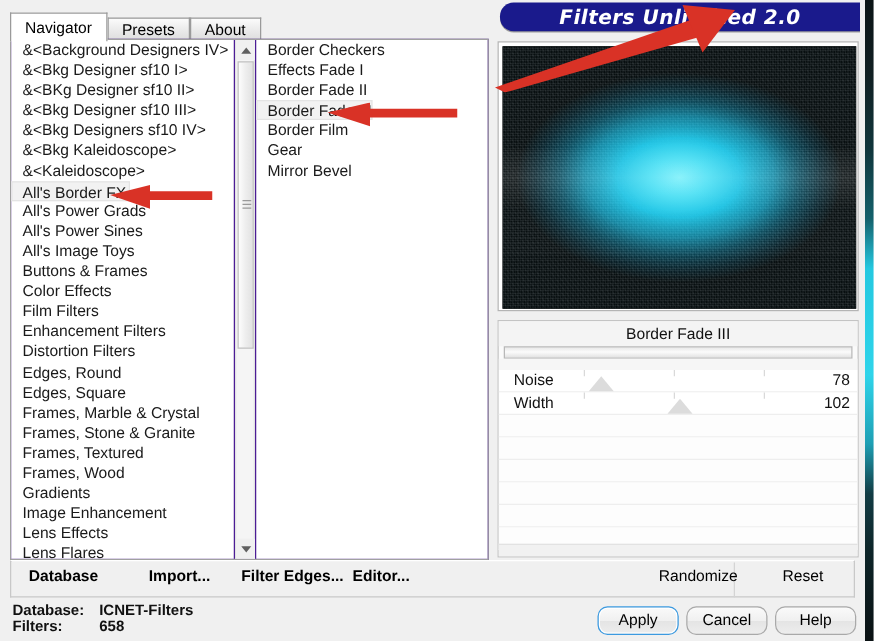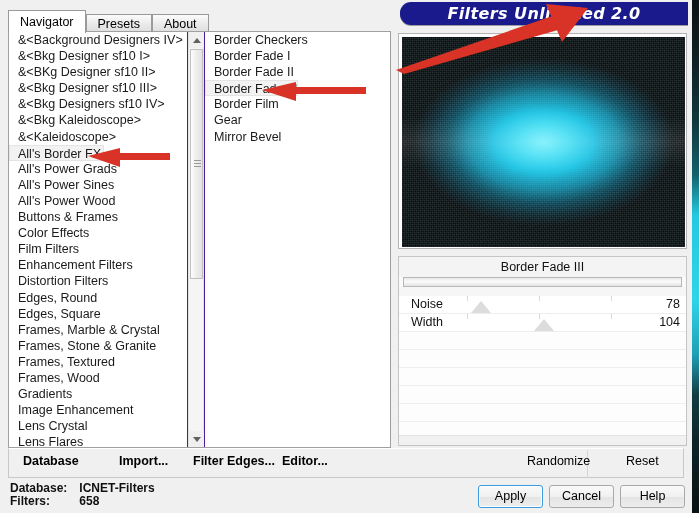--- a/index.html
+++ b/index.html
@@ -289,21 +289,21 @@
   
   .abtn {
     position: absolute; top: 485px;
     width: 65px; height: 23px;
     line-height: 21px;
     text-align: center;
     font-size: 12.5px;
     color: #000;
     background: linear-gradient(to bottom, #fafafa 0%, #f0f0f0 50%, #e4e4e4 51%, #ededed 100%);
     border: 1px solid #a9a9a9;
-    border-radius: 3px;
+    border-radius: 8px;
     box-sizing: border-box;
   }
   .abtn.focus {
     border: 1px solid #3c9ae0;
     box-shadow: inset 0 0 0 1px #ffffff;
   }
 
   
   .arrow { position: absolute; z-index: 30; }
   .arrow svg { display: block; }
@@ -325,35 +325,35 @@
       <div class="li">&amp;&lt;Background Designers IV&gt;</div>
       <div class="li">&amp;&lt;Bkg Designer sf10 I&gt;</div>
       <div class="li">&amp;&lt;BKg Designer sf10 II&gt;</div>
       <div class="li">&amp;&lt;Bkg Designer sf10 III&gt;</div>
       <div class="li">&amp;&lt;Bkg Designers sf10 IV&gt;</div>
       <div class="li">&amp;&lt;Bkg Kaleidoscope&gt;</div>
       <div class="li">&amp;&lt;Kaleidoscope&gt;</div>
       <div class="li sel">All's Border FX</div>
       <div class="li">All's Power Grads</div>
       <div class="li">All's Power Sines</div>
-      <div class="li">All's Power Wood</div>
+      <div class="li">All's Image Toys</div>
       <div class="li">Buttons &amp; Frames</div>
       <div class="li">Color Effects</div>
       <div class="li">Film Filters</div>
       <div class="li">Enhancement Filters</div>
       <div class="li">Distortion Filters</div>
       <div class="li">Edges, Round</div>
       <div class="li">Edges, Square</div>
       <div class="li">Frames, Marble &amp; Crystal</div>
       <div class="li">Frames, Stone &amp; Granite</div>
       <div class="li">Frames, Textured</div>
       <div class="li">Frames, Wood</div>
       <div class="li">Gradients</div>
       <div class="li">Image Enhancement</div>
-      <div class="li">Lens Crystal</div>
+      <div class="li">Lens Effects</div>
       <div class="li">Lens Flares</div>
     </div>
 
     <div id="listscroll">
       <div class="sb-arrow up">
           <i></i>
         </div>
       <div id="sb-thumb">
         <div id="sb-grip">
           <span></span>
@@ -361,21 +361,21 @@
             <span></span>
         </div>
       </div>
       <div class="sb-arrow down">
           <i></i>
         </div>
     </div>
 
     <div id="filterlist">
       <div class="li">Border Checkers</div>
-      <div class="li">Border Fade I</div>
+      <div class="li">Effects Fade I</div>
       <div class="li">Border Fade II</div>
       <div class="li sel">Border Fade III</div>
       <div class="li">Border Film</div>
       <div class="li">Gear</div>
       <div class="li">Mirror Bevel</div>
     </div>
   </div>
 
   <div id="toolbar">
     <span class="tbtn" style="left:14px">Database</span>
@@ -412,21 +412,21 @@
       <span class="plabel">Noise</span>
       <span class="pval">78</span>
     </div>
 
     <div class="prow">
       <span class="ptick" style="left:68px"></span>
       <span class="ptick" style="left:140px"></span>
       <span class="ptick" style="left:212px"></span>
       <span class="pthumb" style="left:135px"></span>
       <span class="plabel">Width</span>
-      <span class="pval">104</span>
+      <span class="pval">102</span>
     </div>
 
     <div class="prow empty"></div>
     <div class="prow empty"></div>
     <div class="prow empty"></div>
     <div class="prow empty"></div>
     <div class="prow empty"></div>
     <div class="prow empty"></div>
 
     <div id="param-foot"></div>

